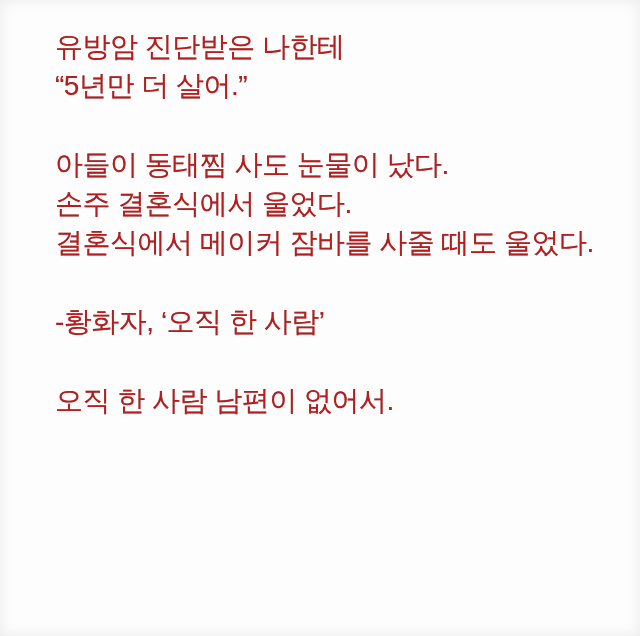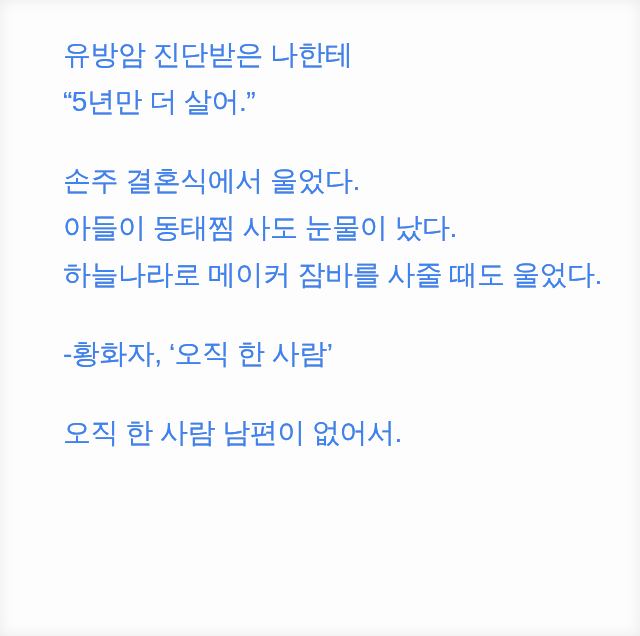--- a/index.html
+++ b/index.html
@@ -26,46 +26,46 @@
   .poem {
     position: absolute;
     left: 55px;
     top: 27px;
     right: 20px;
   }
   .stanza {
     margin: 0 0 40px 0;
   }
   .stanza p {
-    margin: 8px;
+    margin: 0;
     font-size: 28px;
     line-height: 39px;
     letter-spacing: -0.5px;
-    color: #3b82f6;
+    color: #b91c1c;
     
     text-shadow: 0 0 0.6px rgba(78,78,78,0.55);
     white-space: nowrap;
   }
 </style>
 </head>
 <body>
 
 <div class="page">
   <div class="poem">
 
     <div class="stanza">
       <p>유방암 진단받은 나한테</p>
       <p>“5년만 더 살어.”</p>
     </div>
 
 
     <div class="stanza">
+      <p>아들이 동태찜 사도 눈물이 났다.</p>
       <p>손주 결혼식에서 울었다.</p>
-      <p>아들이 동태찜 사도 눈물이 났다.</p>
-      <p>하늘나라로 메이커 잠바를 사줄 때도 울었다.</p>
+      <p>결혼식에서 메이커 잠바를 사줄 때도 울었다.</p>
     </div>
 
     <div class="stanza">
       <p>-황화자, ‘오직 한 사람’</p>
     </div>
 
     <div class="stanza">
       <p>오직 한 사람 남편이 없어서.</p>
     </div>
 

